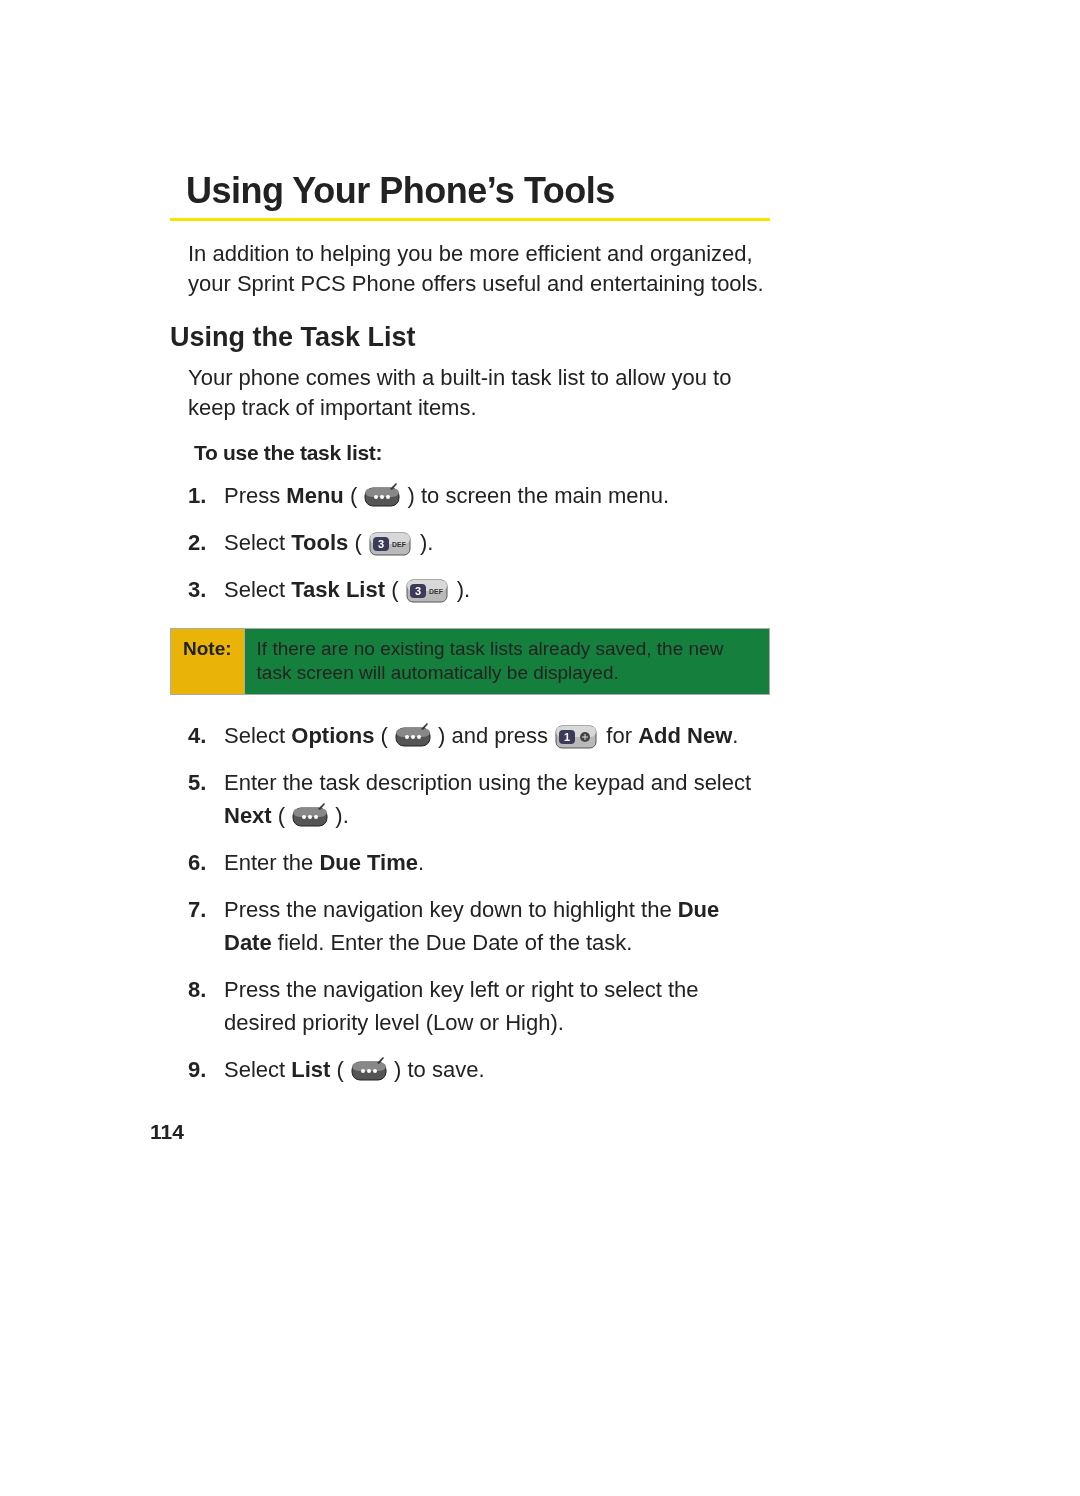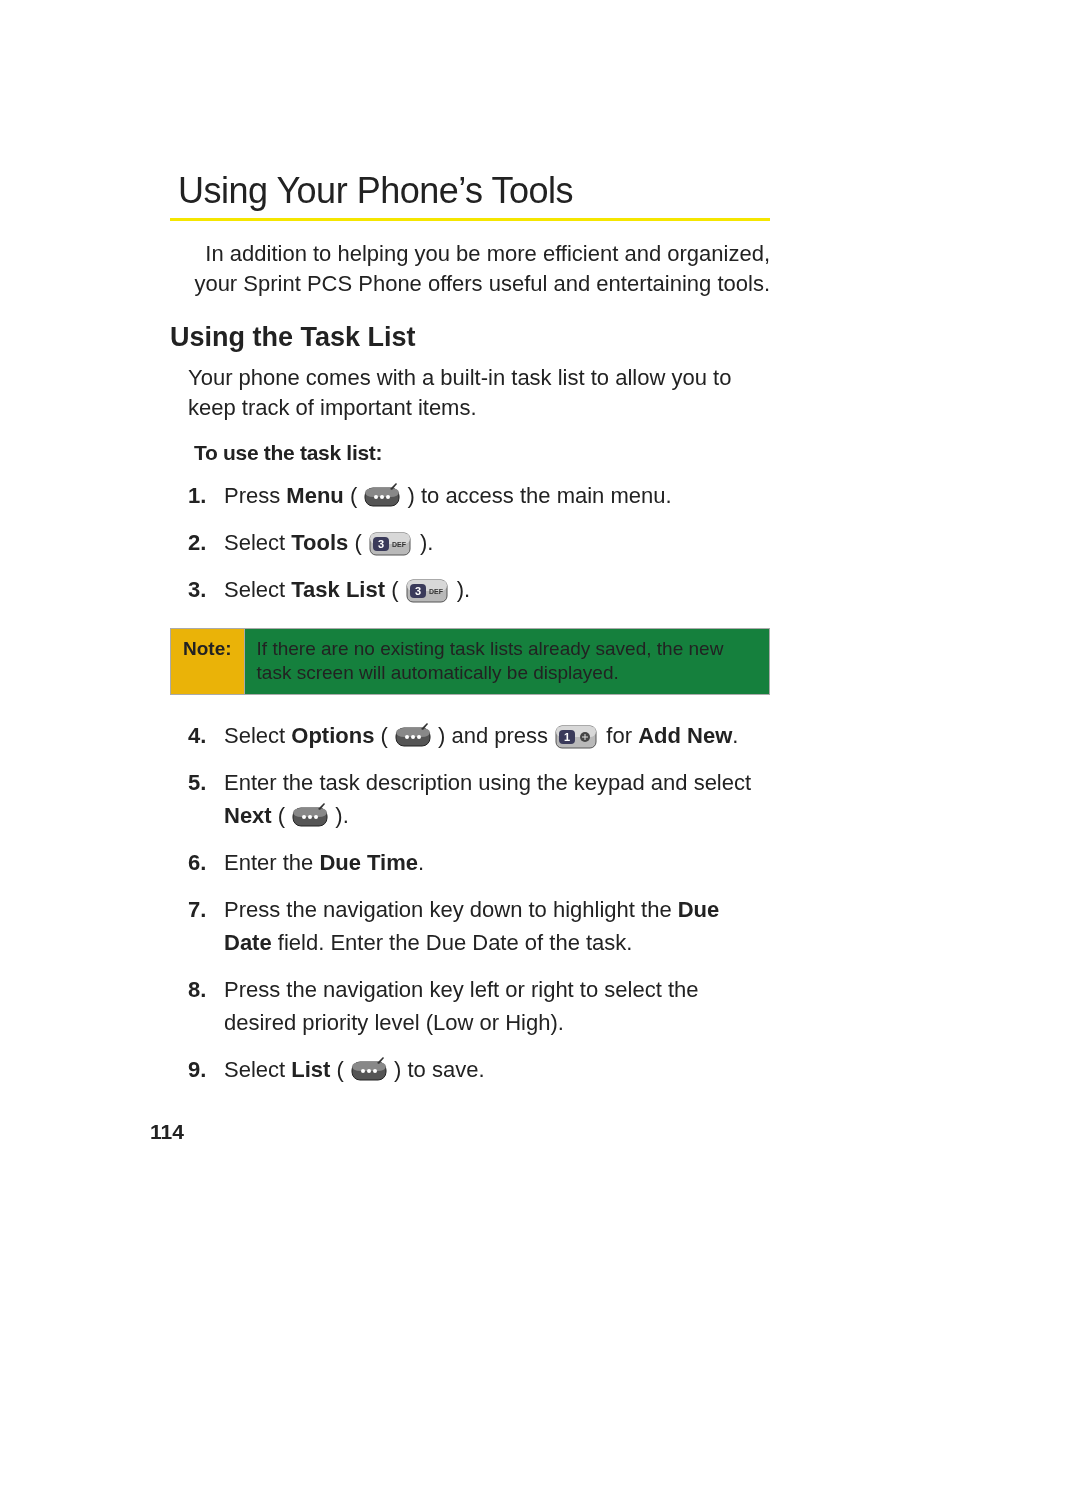--- a/index.html
+++ b/index.html
@@ -13,34 +13,33 @@
     position: relative;
   }
   .page {
     position: absolute;
     left: 170px;
     top: 170px;
     width: 600px;
   }
   h1.main-title {
     font-size: 36px;
-    font-weight: 400;
-    margin: 0 0 6px 8px;
+    font-weight: 700;
+    margin: 0 0 6px 16px;
     letter-spacing: -0.5px;
   }
   .rule {
     border: none;
     border-top: 3px solid #f5e600;
     margin: 0 0 18px 0;
   }
   .intro {
     font-size: 22px;
     line-height: 1.35;
     margin: 0 0 24px 18px;
-    text-align: right;
   }
   h2.subhead {
     font-size: 27px;
     font-weight: 700;
     margin: 0 0 6px 0;
   }
   .body-text {
     font-size: 22px;
     line-height: 1.35;
     margin: 10px 0 18px 18px;
@@ -155,21 +154,21 @@
 
   <h2 class="subhead">Using the Task List</h2>
   <p class="body-text">Your phone comes with a built-in task list to allow you to keep track of important items.</p>
 
   <p class="proc-title">To use the task list:</p>
 
   <ol class="steps">
     <li>
       <span>Press </span><span class="b">Menu</span><span> ( </span><span class="icon"><svg width="36" height="26">
             <use href="#ic-softkey"></use>
-          </svg></span><span> ) to access the main menu.</span>
+          </svg></span><span> ) to screen the main menu.</span>
     </li>
     <li>
       <span>Select </span><span class="b">Tools</span><span> ( </span><span class="icon"><svg width="44" height="24">
             <use href="#ic-key3"></use>
           </svg></span><span> ).</span>
     </li>
     <li>
       <span>Select </span><span class="b">Task List</span><span> ( </span><span class="icon"><svg width="44" height="24">
             <use href="#ic-key3"></use>
           </svg></span><span> ).</span>

